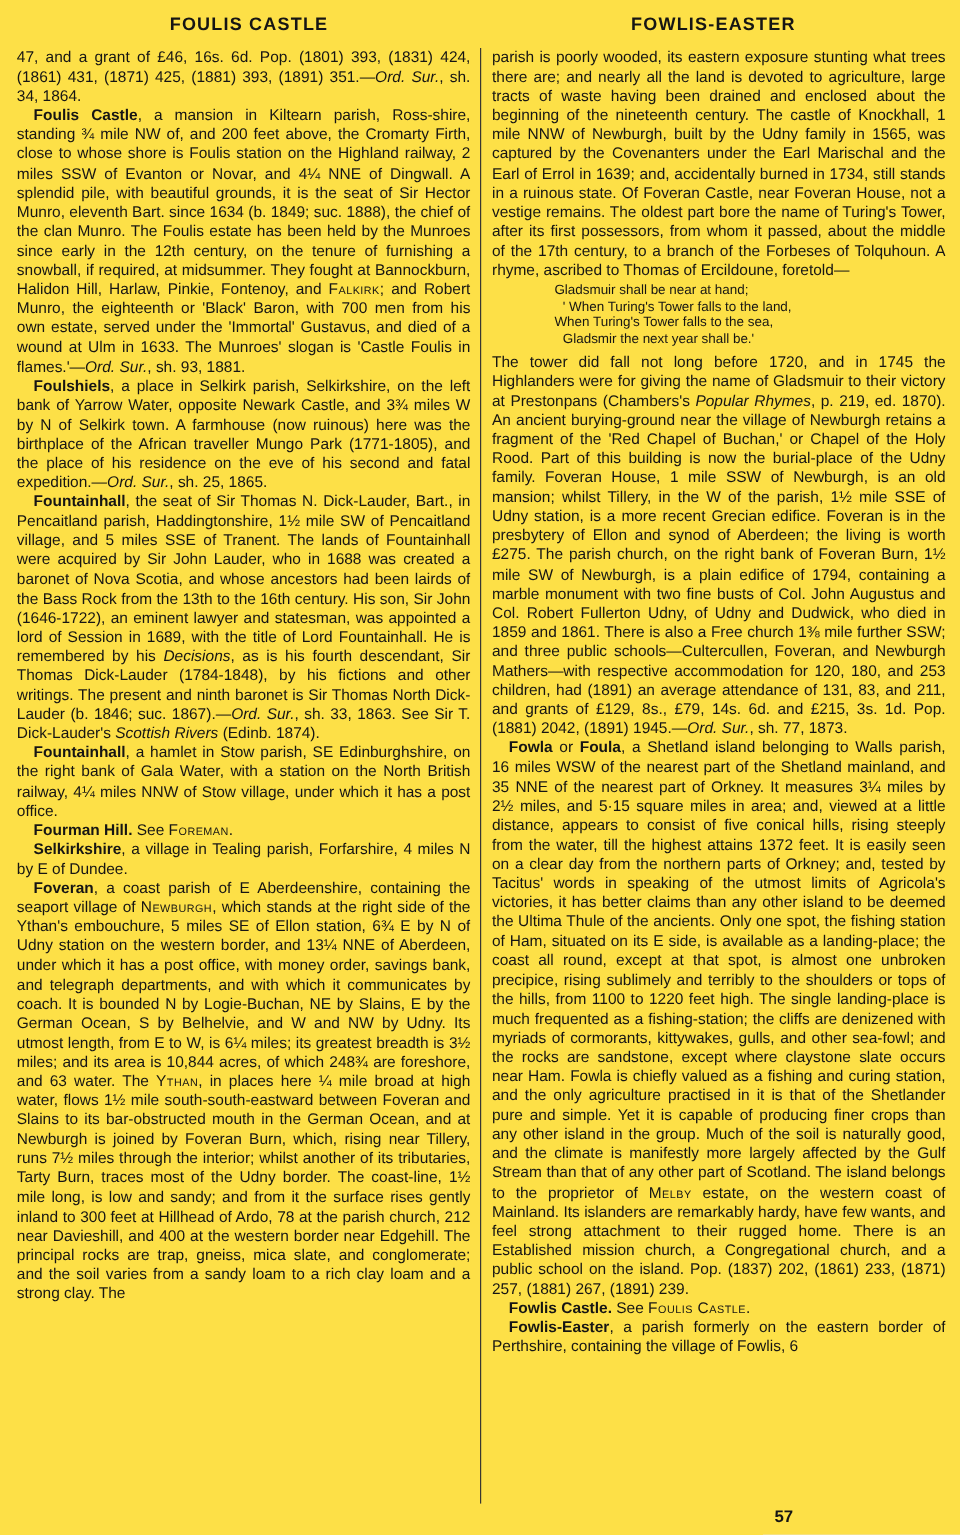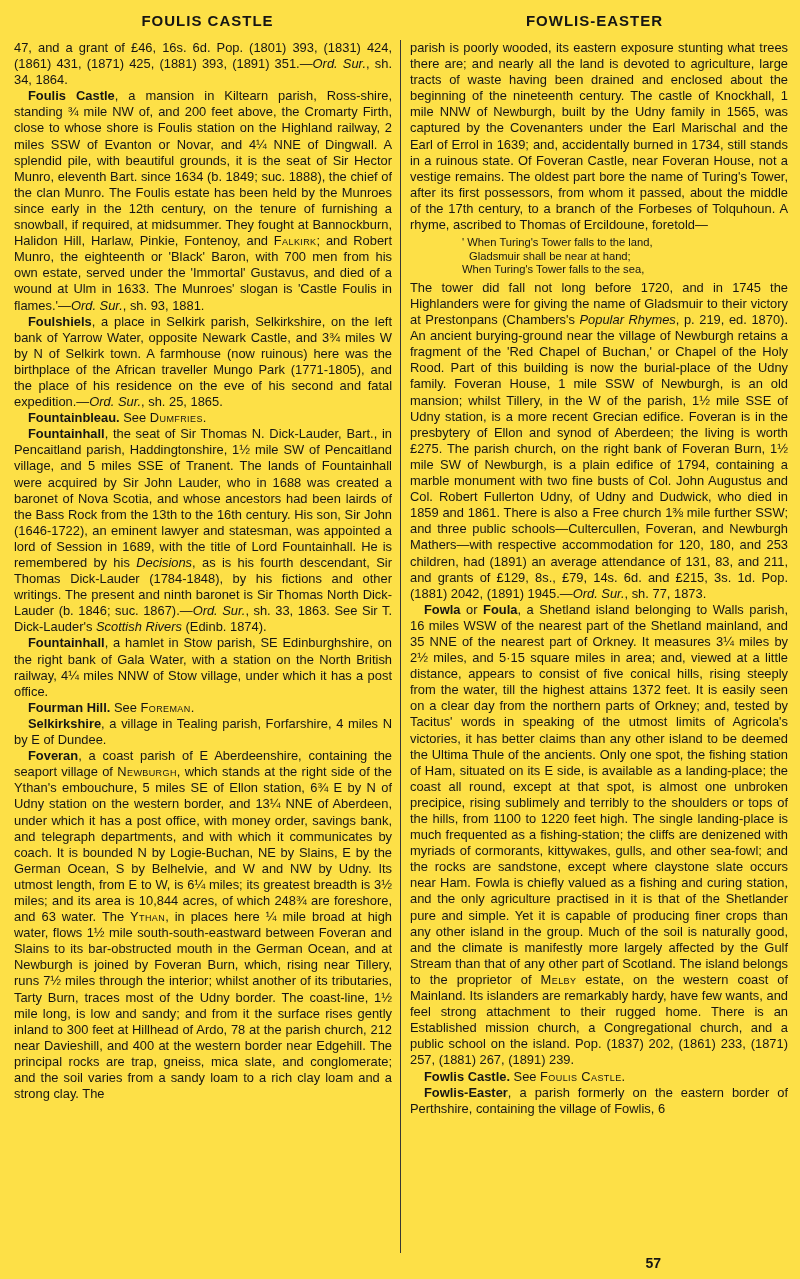--- a/index.html
+++ b/index.html
@@ -75,34 +75,34 @@
   <div class="running-heads">
     <div class="head">FOULIS CASTLE</div>
     <div class="head">FOWLIS-EASTER</div>
   </div>
 
   <div class="columns">
     <div class="col" id="col-left">
         <p class="cont"><span class="n">47, and a grant of £46, 16s. 6d.  Pop. (1801) 393, (1831) 424, (1861) 431, (1871) 425, (1881) 393, (1891) 351.—</span><span class="i">Ord. Sur.</span><span class="n">, sh. 34, 1864.</span></p>
         <p class="entry"><span class="b">Foulis Castle</span><span class="n">, a mansion in Kiltearn parish, Ross-shire, standing ¾ mile NW of, and 200 feet above, the Cromarty Firth, close to whose shore is Foulis station on the Highland railway, 2 miles SSW of Evanton or Novar, and 4¼ NNE of Dingwall.  A splendid pile, with beautiful grounds, it is the seat of Sir Hector Munro, eleventh Bart. since 1634 (b. 1849; suc. 1888), the chief of the clan Munro.  The Foulis estate has been held by the Munroes since early in the 12th century, on the tenure of furnishing a snowball, if required, at midsummer.  They fought at Bannockburn, Halidon Hill, Harlaw, Pinkie, Fontenoy, and </span><span class="sc">Falkirk</span><span class="n">; and Robert Munro, the eighteenth or 'Black' Baron, with 700 men from his own estate, served under the 'Immortal' Gustavus, and died of a wound at Ulm in 1633.  The Munroes' slogan is 'Castle Foulis in flames.'—</span><span class="i">Ord. Sur.</span><span class="n">, sh. 93, 1881.</span></p>
         <p class="entry"><span class="b">Foulshiels</span><span class="n">, a place in Selkirk parish, Selkirkshire, on the left bank of Yarrow Water, opposite Newark Castle, and 3¾ miles W by N of Selkirk town.  A farmhouse (now ruinous) here was the birthplace of the African traveller Mungo Park (1771-1805), and the place of his residence on the eve of his second and fatal expedition.—</span><span class="i">Ord. Sur.</span><span class="n">, sh. 25, 1865.</span></p>
-        <p class="entry"><span class="b">Fountainbleau.</span><span class="n">  See </span><span class="sc">Dumfries</span><span class="n">.</span></p>
         <p class="entry"><span class="b">Fountainhall</span><span class="n">, the seat of Sir Thomas N. Dick-Lauder, Bart., in Pencaitland parish, Haddingtonshire, 1½ mile SW of Pencaitland village, and 5 miles SSE of Tranent.  The lands of Fountainhall were acquired by Sir John Lauder, who in 1688 was created a baronet of Nova Scotia, and whose ancestors had been lairds of the Bass Rock from the 13th to the 16th century.  His son, Sir John (1646-1722), an eminent lawyer and statesman, was appointed a lord of Session in 1689, with the title of Lord Fountainhall.  He is remembered by his </span><span class="i">Decisions</span><span class="n">, as is his fourth descendant, Sir Thomas Dick-Lauder (1784-1848), by his fictions and other writings.  The present and ninth baronet is Sir Thomas North Dick-Lauder (b. 1846; suc. 1867).—</span><span class="i">Ord. Sur.</span><span class="n">, sh. 33, 1863.  See Sir T. Dick-Lauder's </span><span class="i">Scottish Rivers</span><span class="n"> (Edinb. 1874).</span></p>
         <p class="entry"><span class="b">Fountainhall</span><span class="n">, a hamlet in Stow parish, SE Edinburghshire, on the right bank of Gala Water, with a station on the North British railway, 4¼ miles NNW of Stow village, under which it has a post office.</span></p>
         <p class="entry"><span class="b">Fourman Hill.</span><span class="n">  See </span><span class="sc">Foreman</span><span class="n">.</span></p>
         <p class="entry"><span class="b">Selkirkshire</span><span class="n">, a village in Tealing parish, Forfarshire, 4 miles N by E of Dundee.</span></p>
         <p class="entry"><span class="b">Foveran</span><span class="n">, a coast parish of E Aberdeenshire, containing the seaport village of </span><span class="sc">Newburgh</span><span class="n">, which stands at the right side of the Ythan's embouchure, 5 miles SE of Ellon station, 6¾ E by N of Udny station on the western border, and 13¼ NNE of Aberdeen, under which it has a post office, with money order, savings bank, and telegraph departments, and with which it communicates by coach.  It is bounded N by Logie-Buchan, NE by Slains, E by the German Ocean, S by Belhelvie, and W and NW by Udny.  Its utmost length, from E to W, is 6¼ miles; its greatest breadth is 3½ miles; and its area is 10,844 acres, of which 248¾ are foreshore, and 63 water.  The </span><span class="sc">Ythan</span><span class="n">, in places here ¼ mile broad at high water, flows 1½ mile south-south-eastward between Foveran and Slains to its bar-obstructed mouth in the German Ocean, and at Newburgh is joined by Foveran Burn, which, rising near Tillery, runs 7½ miles through the interior; whilst another of its tributaries, Tarty Burn, traces most of the Udny border.  The coast-line, 1½ mile long, is low and sandy; and from it the surface rises gently inland to 300 feet at Hillhead of Ardo, 78 at the parish church, 212 near Davieshill, and 400 at the western border near Edgehill.  The principal rocks are trap, gneiss, mica slate, and conglomerate; and the soil varies from a sandy loam to a rich clay loam and a strong clay.  The</span></p>
       </div>
     <div class="divider"></div>
     <div class="col" id="col-right">
         <p class="cont"><span class="n">parish is poorly wooded, its eastern exposure stunting what trees there are; and nearly all the land is devoted to agriculture, large tracts of waste having been drained and enclosed about the beginning of the nineteenth century.  The castle of Knockhall, 1 mile NNW of Newburgh, built by the Udny family in 1565, was captured by the Covenanters under the Earl Marischal and the Earl of Errol in 1639; and, accidentally burned in 1734, still stands in a ruinous state.  Of Foveran Castle, near Foveran House, not a vestige remains.  The oldest part bore the name of Turing's Tower, after its first possessors, from whom it passed, about the middle of the 17th century, to a branch of the Forbeses of Tolquhoun.  A rhyme, ascribed to Thomas of Ercildoune, foretold—</span></p>
         <div class="verse">
+          <div class="verse-line">Gladsmuir shall be near at hand;</div>
           <div class="verse-line">' When Turing's Tower falls to the land,</div>
-          <div class="verse-line">Gladsmuir shall be near at hand;</div>
           <div class="verse-line">When Turing's Tower falls to the sea,</div>
+          <div class="verse-line">Gladsmir the next year shall be.'</div>
         </div>
         <p class="cont"><span class="n">The tower did fall not long before 1720, and in 1745 the Highlanders were for giving the name of Gladsmuir to their victory at Prestonpans (Chambers's </span><span class="i">Popular Rhymes</span><span class="n">, p. 219, ed. 1870).  An ancient burying-ground near the village of Newburgh retains a fragment of the 'Red Chapel of Buchan,' or Chapel of the Holy Rood.  Part of this building is now the burial-place of the Udny family.  Foveran House, 1 mile SSW of Newburgh, is an old mansion; whilst Tillery, in the W of the parish, 1½ mile SSE of Udny station, is a more recent Grecian edifice.  Foveran is in the presbytery of Ellon and synod of Aberdeen; the living is worth £275.  The parish church, on the right bank of Foveran Burn, 1½ mile SW of Newburgh, is a plain edifice of 1794, containing a marble monument with two fine busts of Col. John Augustus and Col. Robert Fullerton Udny, of Udny and Dudwick, who died in 1859 and 1861.  There is also a Free church 1⅜ mile further SSW; and three public schools—Cultercullen, Foveran, and Newburgh Mathers—with respective accommodation for 120, 180, and 253 children, had (1891) an average attendance of 131, 83, and 211, and grants of £129, 8s., £79, 14s. 6d. and £215, 3s. 1d.  Pop. (1881) 2042, (1891) 1945.—</span><span class="i">Ord. Sur.</span><span class="n">, sh. 77, 1873.</span></p>
         <p class="entry"><span class="b">Fowla</span><span class="n"> or </span><span class="b">Foula</span><span class="n">, a Shetland island belonging to Walls parish, 16 miles WSW of the nearest part of the Shetland mainland, and 35 NNE of the nearest part of Orkney.  It measures 3¼ miles by 2½ miles, and 5·15 square miles in area; and, viewed at a little distance, appears to consist of five conical hills, rising steeply from the water, till the highest attains 1372 feet.  It is easily seen on a clear day from the northern parts of Orkney; and, tested by Tacitus' words in speaking of the utmost limits of Agricola's victories, it has better claims than any other island to be deemed the Ultima Thule of the ancients.  Only one spot, the fishing station of Ham, situated on its E side, is available as a landing-place; the coast all round, except at that spot, is almost one unbroken precipice, rising sublimely and terribly to the shoulders or tops of the hills, from 1100 to 1220 feet high.  The single landing-place is much frequented as a fishing-station; the cliffs are denizened with myriads of cormorants, kittywakes, gulls, and other sea-fowl; and the rocks are sandstone, except where claystone slate occurs near Ham.  Fowla is chiefly valued as a fishing and curing station, and the only agriculture practised in it is that of the Shetlander pure and simple.  Yet it is capable of producing finer crops than any other island in the group.  Much of the soil is naturally good, and the climate is manifestly more largely affected by the Gulf Stream than that of any other part of Scotland.  The island belongs to the proprietor of </span><span class="sc">Melby</span><span class="n"> estate, on the western coast of Mainland.  Its islanders are remarkably hardy, have few wants, and feel strong attachment to their rugged home.  There is an Established mission church, a Congregational church, and a public school on the island.  Pop. (1837) 202, (1861) 233, (1871) 257, (1881) 267, (1891) 239.</span></p>
         <p class="entry"><span class="b">Fowlis Castle.</span><span class="n">  See </span><span class="sc">Foulis Castle</span><span class="n">.</span></p>
         <p class="entry"><span class="b">Fowlis-Easter</span><span class="n">, a parish formerly on the eastern border of Perthshire, containing the village of Fowlis, 6</span></p>
       </div>
   </div>
 
   <div class="page-number">57</div>
 

